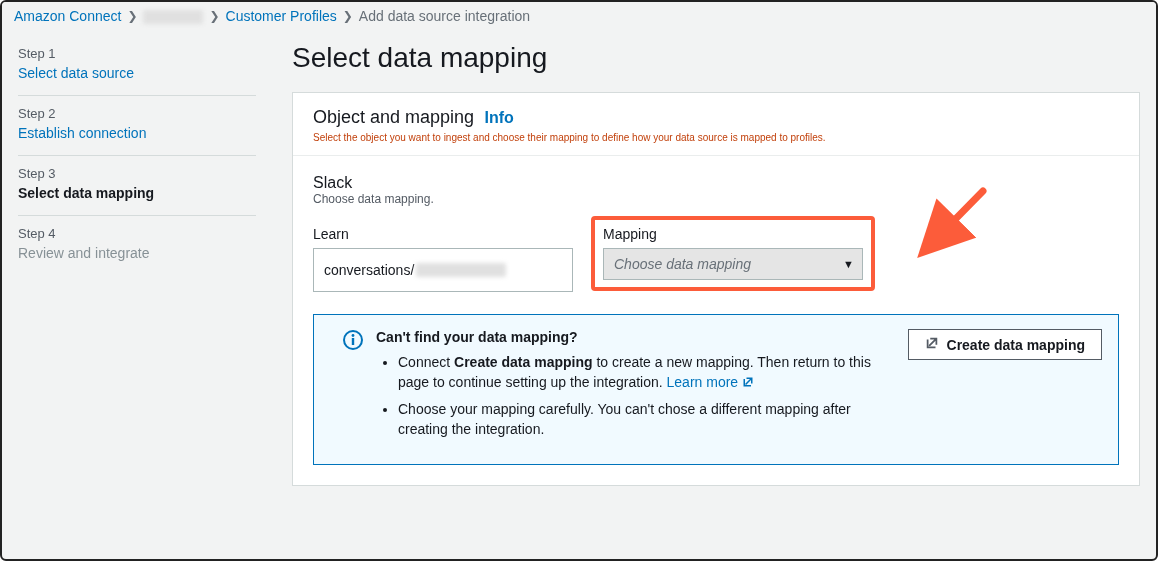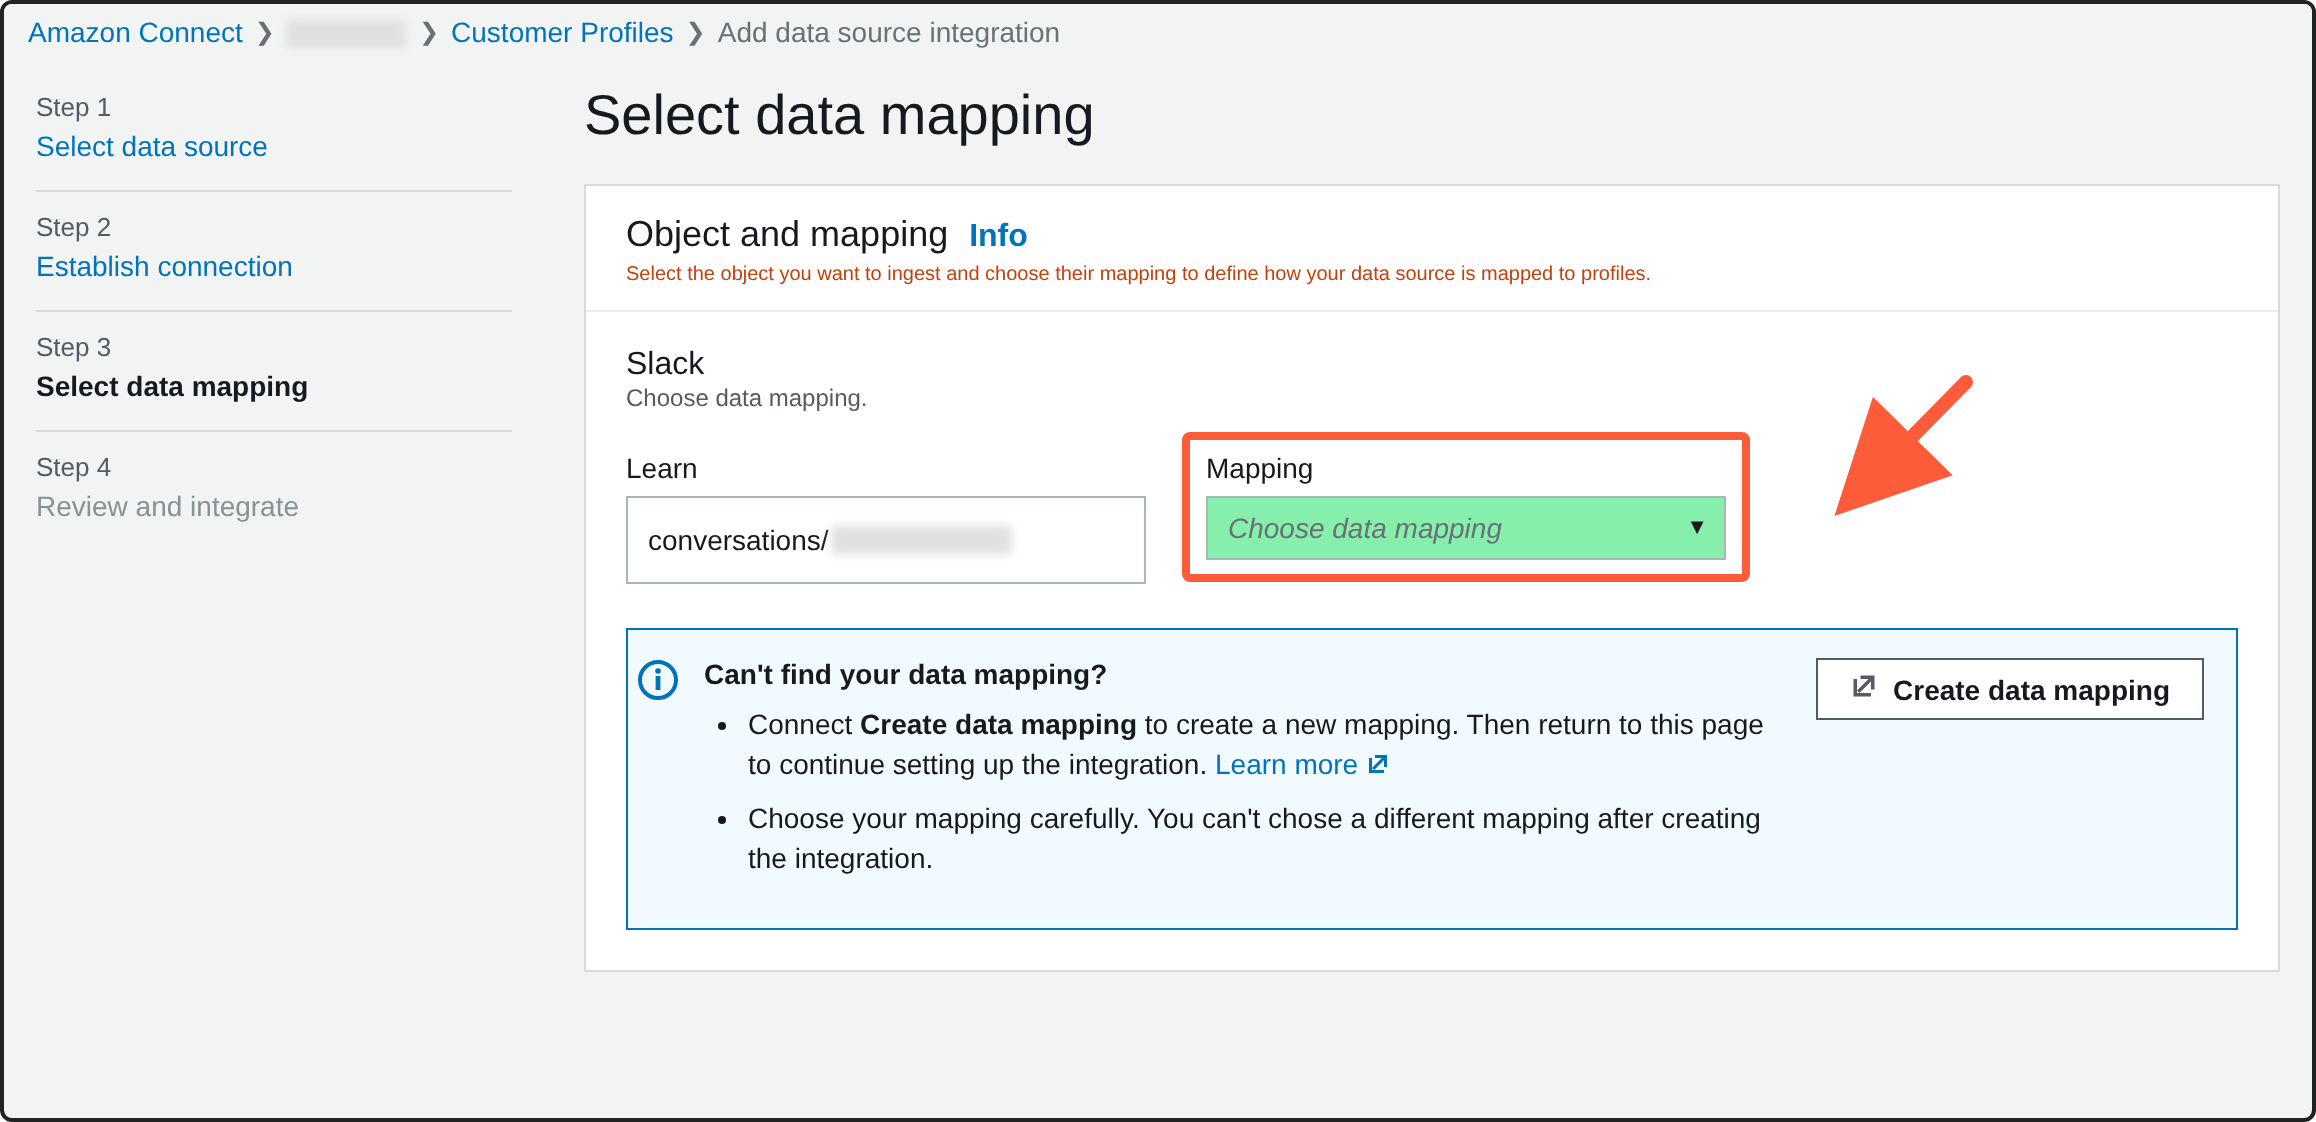--- a/index.html
+++ b/index.html
@@ -37,26 +37,26 @@
   .section-sub { font-size:12px; color:#545b64; margin-bottom:20px; }
 
   .form-row { display:flex; gap:30px; align-items:flex-start; position:relative; }
   .form-col { display:flex; flex-direction:column; }
   .form-label { font-size:14px; color:#16191f; margin-bottom:6px; }
   .input-box { width:260px; height:44px; border:1px solid #aab7b8; background:#fff; padding:0 10px; display:flex; align-items:center; font-size:14px; margin-top:22px; }
   .input-box .redact2 { display:inline-block; width:90px; height:14px; background:#e0e0e0; filter:blur(2px); border-radius:2px; margin-left:2px; }
 
   .mapping-highlight { position:relative; }
   .mapping-highlight::before { content:""; position:absolute; top:-10px; left:-12px; right:-12px; bottom:-11px; border:4px solid #fc5c3a; border-radius:4px; pointer-events:none; }
-  .select-box { width:260px; height:32px; border:1px solid #aab7b8; background:#86efac; padding:0 28px 0 10px; display:flex; align-items:center; font-size:14px; color:#687078; font-style:italic; position:relative; cursor:pointer; margin-top:22px; }
+  .select-box { width:260px; height:32px; border:1px solid #aab7b8; background:#e5e5e5; padding:0 28px 0 10px; display:flex; align-items:center; font-size:14px; color:#687078; font-style:italic; position:relative; cursor:pointer; margin-top:22px; }
   .select-caret { position:absolute; right:8px; top:50%; transform:translateY(-50%); font-style:normal; color:#16191f; font-size:11px; }
 
   .arrow { position:absolute; top:-40px; left:590px; pointer-events:none; }
 
-  .alert { margin-top:22px; border:1px solid #0073bb; background:#f1faff; padding:14px 16px 16px 4px; display:flex; gap:12px; align-items:flex-start; }
+  .alert { margin-top:22px; border:1px solid #0073bb; background:#f1faff; padding:14px 16px 16px 28px; display:flex; gap:12px; align-items:flex-start; }
   .alert-icon { flex:0 0 auto; }
   .alert-body { flex:1; font-size:14px; color:#16191f; }
   .alert-body strong { font-weight:700; }
   .alert-body ul { margin:8px 0 0 22px; }
   .alert-body li { margin-bottom:8px; font-size:14px; color:#16191f; line-height:1.4; }
   .learn-link { color:#0073bb; text-decoration:none; cursor:pointer; }
   .create-btn { border:1px solid #545b64; background:#fff; padding:6px 16px; font-size:14px; font-weight:700; color:#16191f; cursor:pointer; display:flex; align-items:center; gap:8px; }
   .ext-icon { display:inline-block; }
 </style>
 </head>

